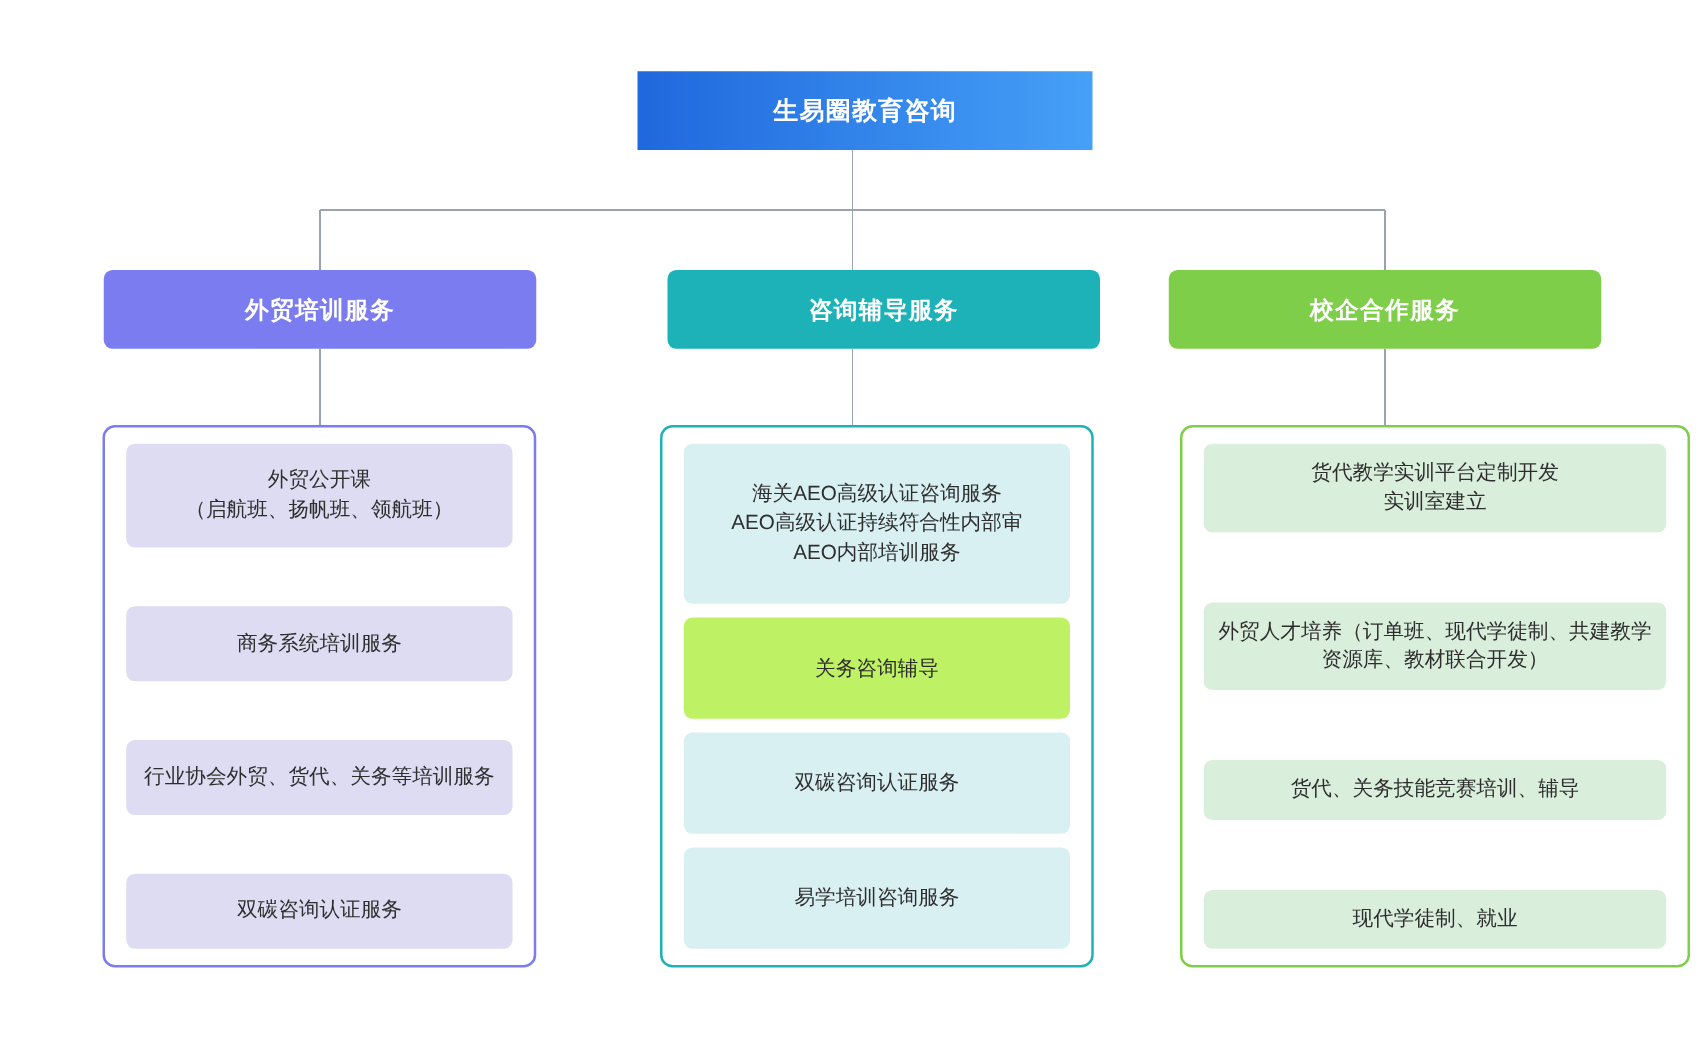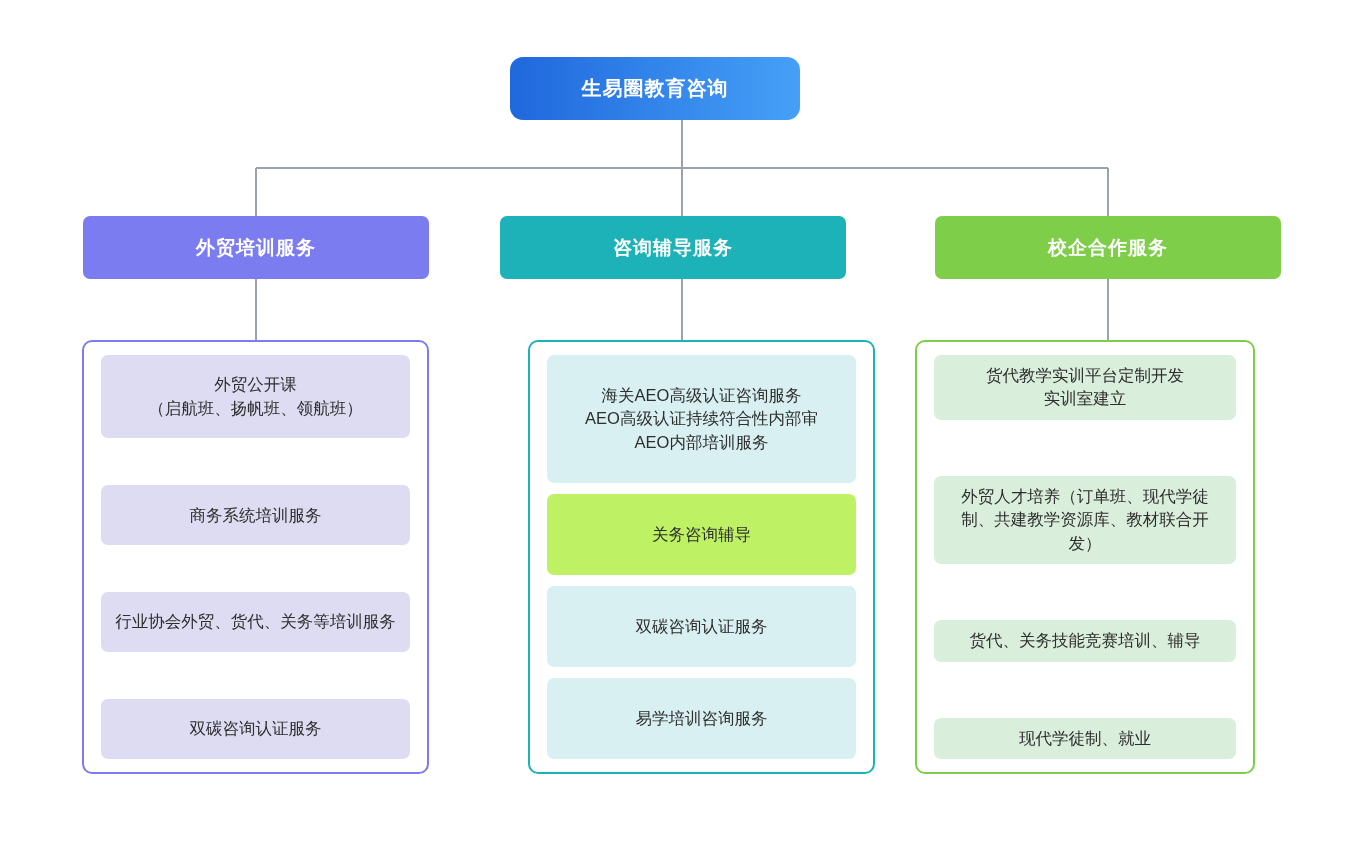--- a/index.html
+++ b/index.html
@@ -30,23 +30,23 @@
     height: 844px;
     z-index: 1;
     pointer-events: none;
   }
 
   
   .root-node {
     position: absolute;
     left: 510px;
     top: 57px;
-    width: 290px;
+    width: 364px;
     height: 63px;
-    border-radius: 13px;
+    border-radius: 0;
     z-index: 3;
     display: flex;
     align-items: center;
     justify-content: center;
     box-sizing: border-box;
   }
   .root-title {
     font-size: 20px;
     font-weight: bold;
     color: #ffffff;
@@ -68,42 +68,42 @@
     box-sizing: border-box;
   }
   .branch-title {
     font-size: 19px;
     font-weight: bold;
     color: #ffffff;
     letter-spacing: 1px;
     white-space: nowrap;
   }
   #branch-header-0 { left: 83px; }
-  #branch-header-1 { left: 500px; }
+  #branch-header-1 { left: 534px; }
   #branch-header-2 { left: 935px; }
 
   
   .group-box {
     position: absolute;
     top: 340px;
     height: 434px;
     border-radius: 10px;
     border-style: solid;
     border-width: 2px;
     background: #ffffff;
     z-index: 2;
     box-sizing: border-box;
     padding: 13px 17px;
     display: flex;
     flex-direction: column;
     justify-content: space-between;
   }
   #group-box-0 { left: 82px;  width: 347px; gap: 36px; }
   #group-box-1 { left: 528px; width: 347px; }
-  #group-box-2 { left: 915px; width: 340px; gap: 45px; }
+  #group-box-2 { left: 944px; width: 408px; gap: 45px; }
 
   
   .item-card {
     border-radius: 7px;
     display: flex;
     align-items: center;
     justify-content: center;
     text-align: center;
     box-sizing: border-box;
     padding: 8px 11px;

